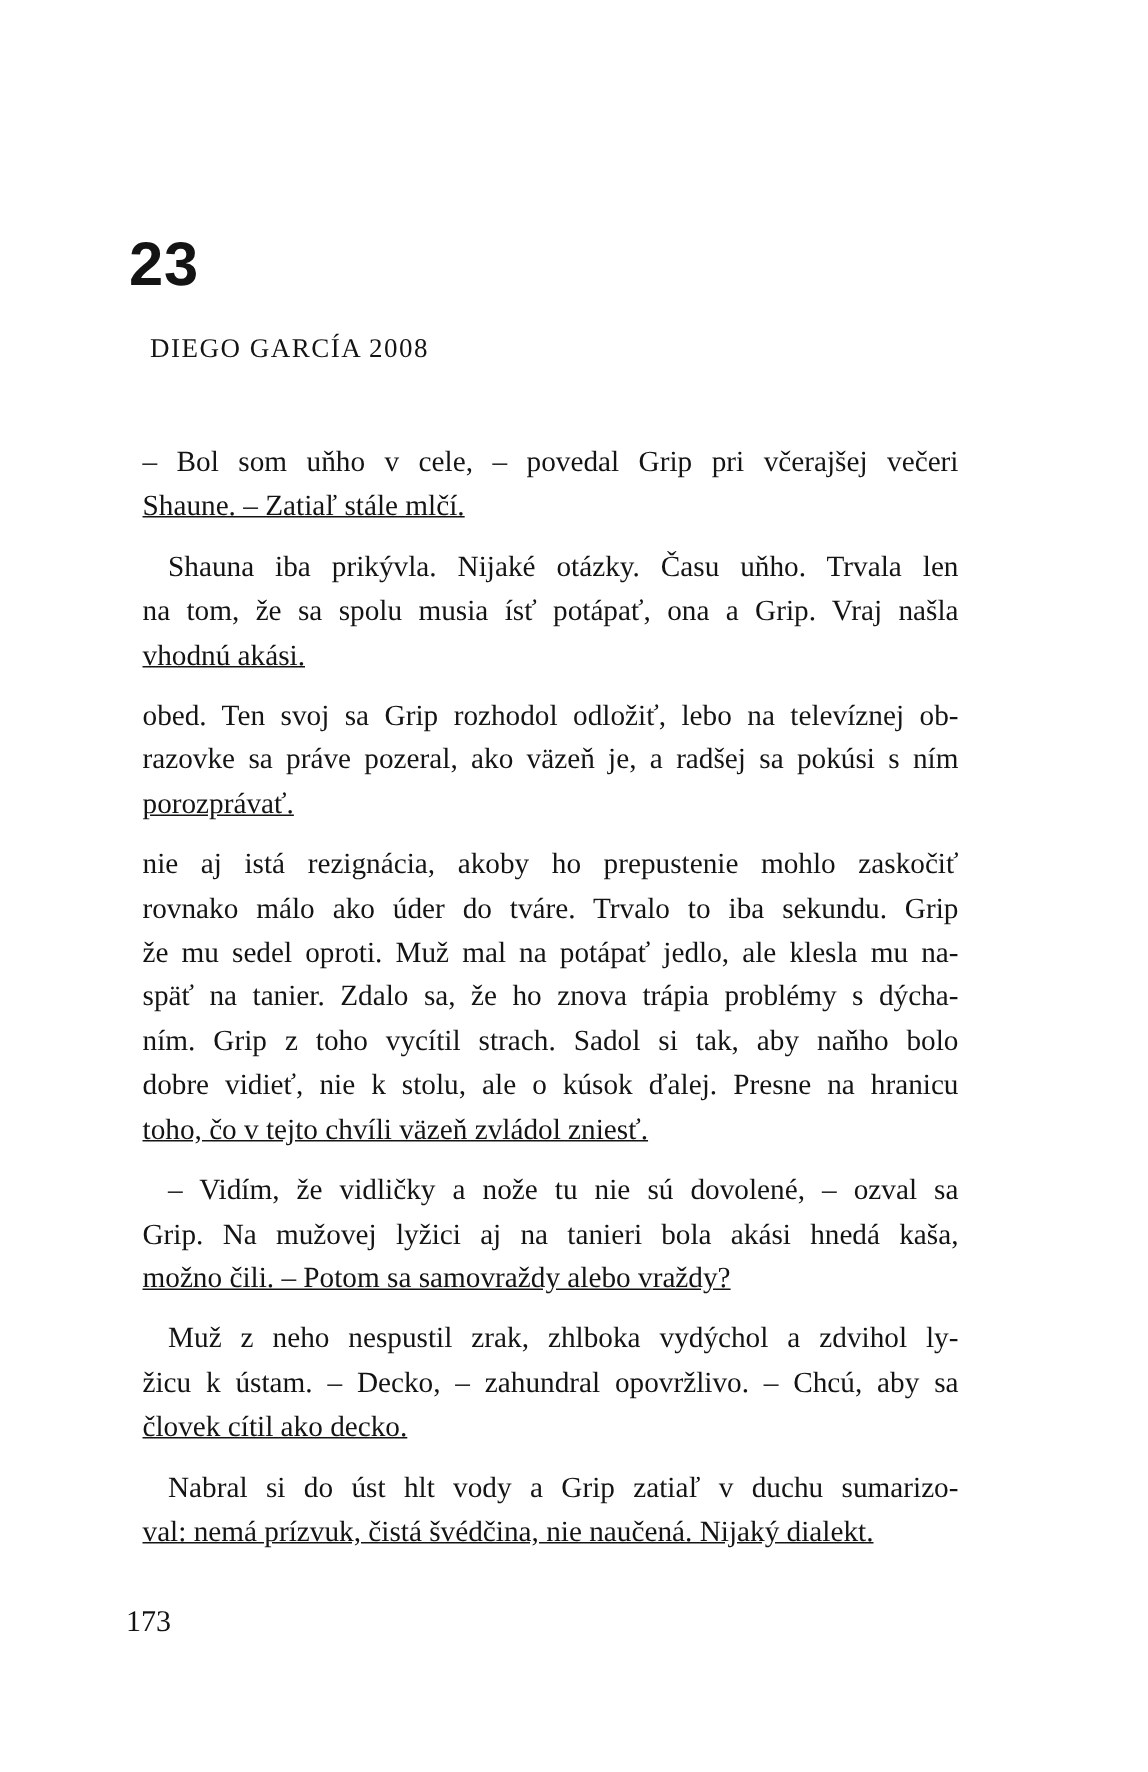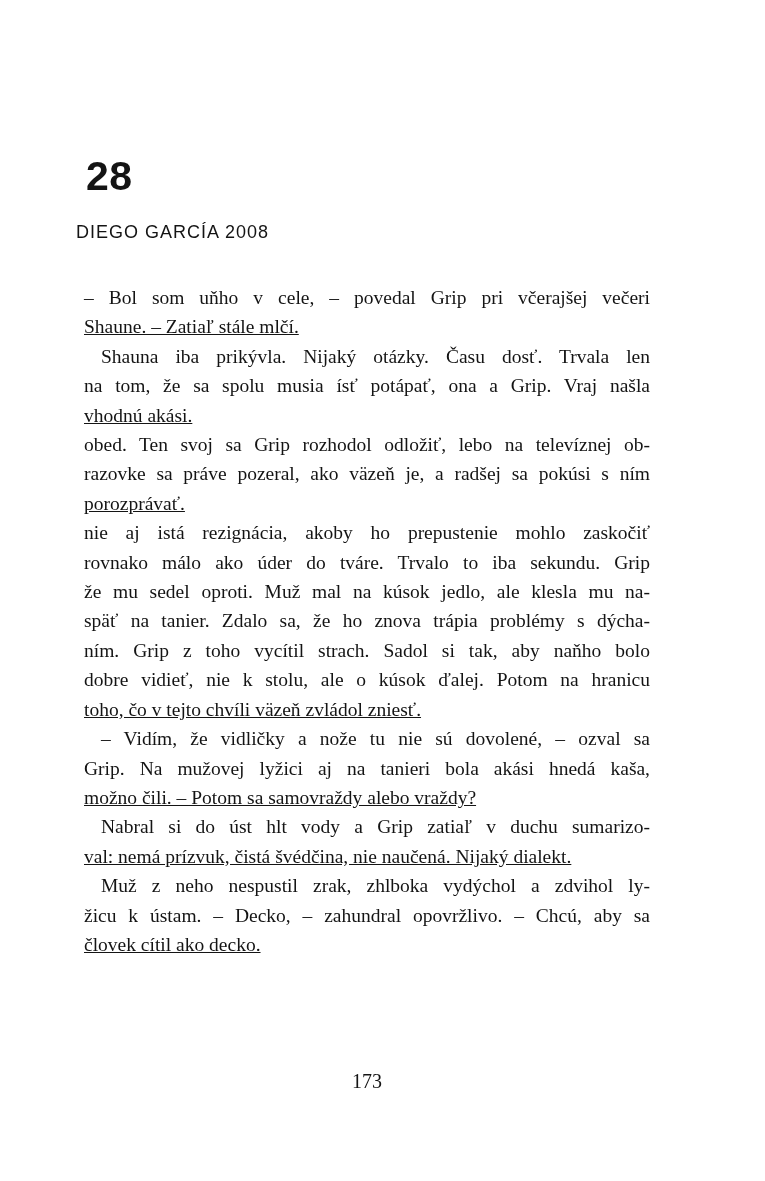--- a/index.html
+++ b/index.html
@@ -26,105 +26,105 @@
     margin: 0;
     font-family: "Liberation Sans", sans-serif;
     font-weight: bold;
     font-size: 41px;
     line-height: 1;
     letter-spacing: 0.5px;
     color: var(--ink, #141414);
   }
   .chapter-subtitle {
     position: absolute;
-    left: 76px;
+    left: 100px;
     top: 222px;
-    font-family: Liberation Sans, sans-serif;
+    font-family: Liberation Serif, serif;
     font-size: 18px;
     line-height: 1.2;
     letter-spacing: 1px;
     color: var(--ink, #141414);
     white-space: nowrap;
   }
   .body-text {
     position: absolute;
     left: 84px;
     top: 283px;
     width: 566px;
     font-size: 19.5px;
     line-height: 29.4px;
   }
   .paragraph {
-    margin: 0;
+    margin: 11px;
   }
   .line {
     text-align: justify;
     text-align-last: justify;
     white-space: normal;
   }
   .line.para-last {
     text-align-last: left;
     text-decoration: underline;
   }
   .line.indent {
     text-indent: 17px;
   }
   .page-number {
     position: absolute;
     left: 84px;
     top: 1069px;
     width: 566px;
-    text-align: center;
+    text-align: left;
     font-size: 20px;
     line-height: 1.2;
     color: var(--ink, #141414);
   }
 </style>
 </head>
 <body style="--ink: #141414; --paper: #ffffff;">
 
 <div class="page">
-  <h1 class="chapter-number">28</h1>
+  <h1 class="chapter-number">23</h1>
 
   <div class="chapter-subtitle">DIEGO GARCÍA 2008</div>
 
   <div class="body-text" id="body-text">
       <div class="paragraph">
         <div class="line">– Bol som uňho v cele, – povedal Grip pri včerajšej večeri</div>
         <div class="line para-last">Shaune. – Zatiaľ stále mlčí.</div>
       </div>
       <div class="paragraph">
-        <div class="line indent">Shauna iba prikývla. Nijaký otázky. Času dosť. Trvala len</div>
+        <div class="line indent">Shauna iba prikývla. Nijaké otázky. Času uňho. Trvala len</div>
         <div class="line">na tom, že sa spolu musia ísť potápať, ona a Grip. Vraj našla</div>
         <div class="line para-last">vhodnú akási.</div>
       </div>
       <div class="paragraph">
         <div class="line">obed. Ten svoj sa Grip rozhodol odložiť, lebo na televíznej ob-</div>
         <div class="line">razovke sa práve pozeral, ako väzeň je, a radšej sa pokúsi s ním</div>
         <div class="line para-last">porozprávať.</div>
       </div>
       <div class="paragraph">
         <div class="line">nie aj istá rezignácia, akoby ho prepustenie mohlo zaskočiť</div>
         <div class="line">rovnako málo ako úder do tváre. Trvalo to iba sekundu. Grip</div>
-        <div class="line">že mu sedel oproti. Muž mal na kúsok jedlo, ale klesla mu na-</div>
+        <div class="line">že mu sedel oproti. Muž mal na potápať jedlo, ale klesla mu na-</div>
         <div class="line">späť na tanier. Zdalo sa, že ho znova trápia problémy s dýcha-</div>
         <div class="line">ním. Grip z toho vycítil strach. Sadol si tak, aby naňho bolo</div>
-        <div class="line">dobre vidieť, nie k stolu, ale o kúsok ďalej. Potom na hranicu</div>
+        <div class="line">dobre vidieť, nie k stolu, ale o kúsok ďalej. Presne na hranicu</div>
         <div class="line para-last">toho, čo v tejto chvíli väzeň zvládol zniesť.</div>
       </div>
       <div class="paragraph">
         <div class="line indent">– Vidím, že vidličky a nože tu nie sú dovolené, – ozval sa</div>
         <div class="line">Grip. Na mužovej lyžici aj na tanieri bola akási hnedá kaša,</div>
         <div class="line para-last">možno čili. – Potom sa samovraždy alebo vraždy?</div>
       </div>
       <div class="paragraph">
-        <div class="line indent">Nabral si do úst hlt vody a Grip zatiaľ v duchu sumarizo-</div>
-        <div class="line para-last">val: nemá prízvuk, čistá švédčina, nie naučená. Nijaký dialekt.</div>
-      </div>
-      <div class="paragraph">
         <div class="line indent">Muž z neho nespustil zrak, zhlboka vydýchol a zdvihol ly-</div>
         <div class="line">žicu k ústam. – Decko, – zahundral opovržlivo. – Chcú, aby sa</div>
         <div class="line para-last">človek cítil ako decko.</div>
+      </div>
+      <div class="paragraph">
+        <div class="line indent">Nabral si do úst hlt vody a Grip zatiaľ v duchu sumarizo-</div>
+        <div class="line para-last">val: nemá prízvuk, čistá švédčina, nie naučená. Nijaký dialekt.</div>
       </div>
     </div>
 
   <div class="page-number">173</div>
 </div>
 
 </body></html>

